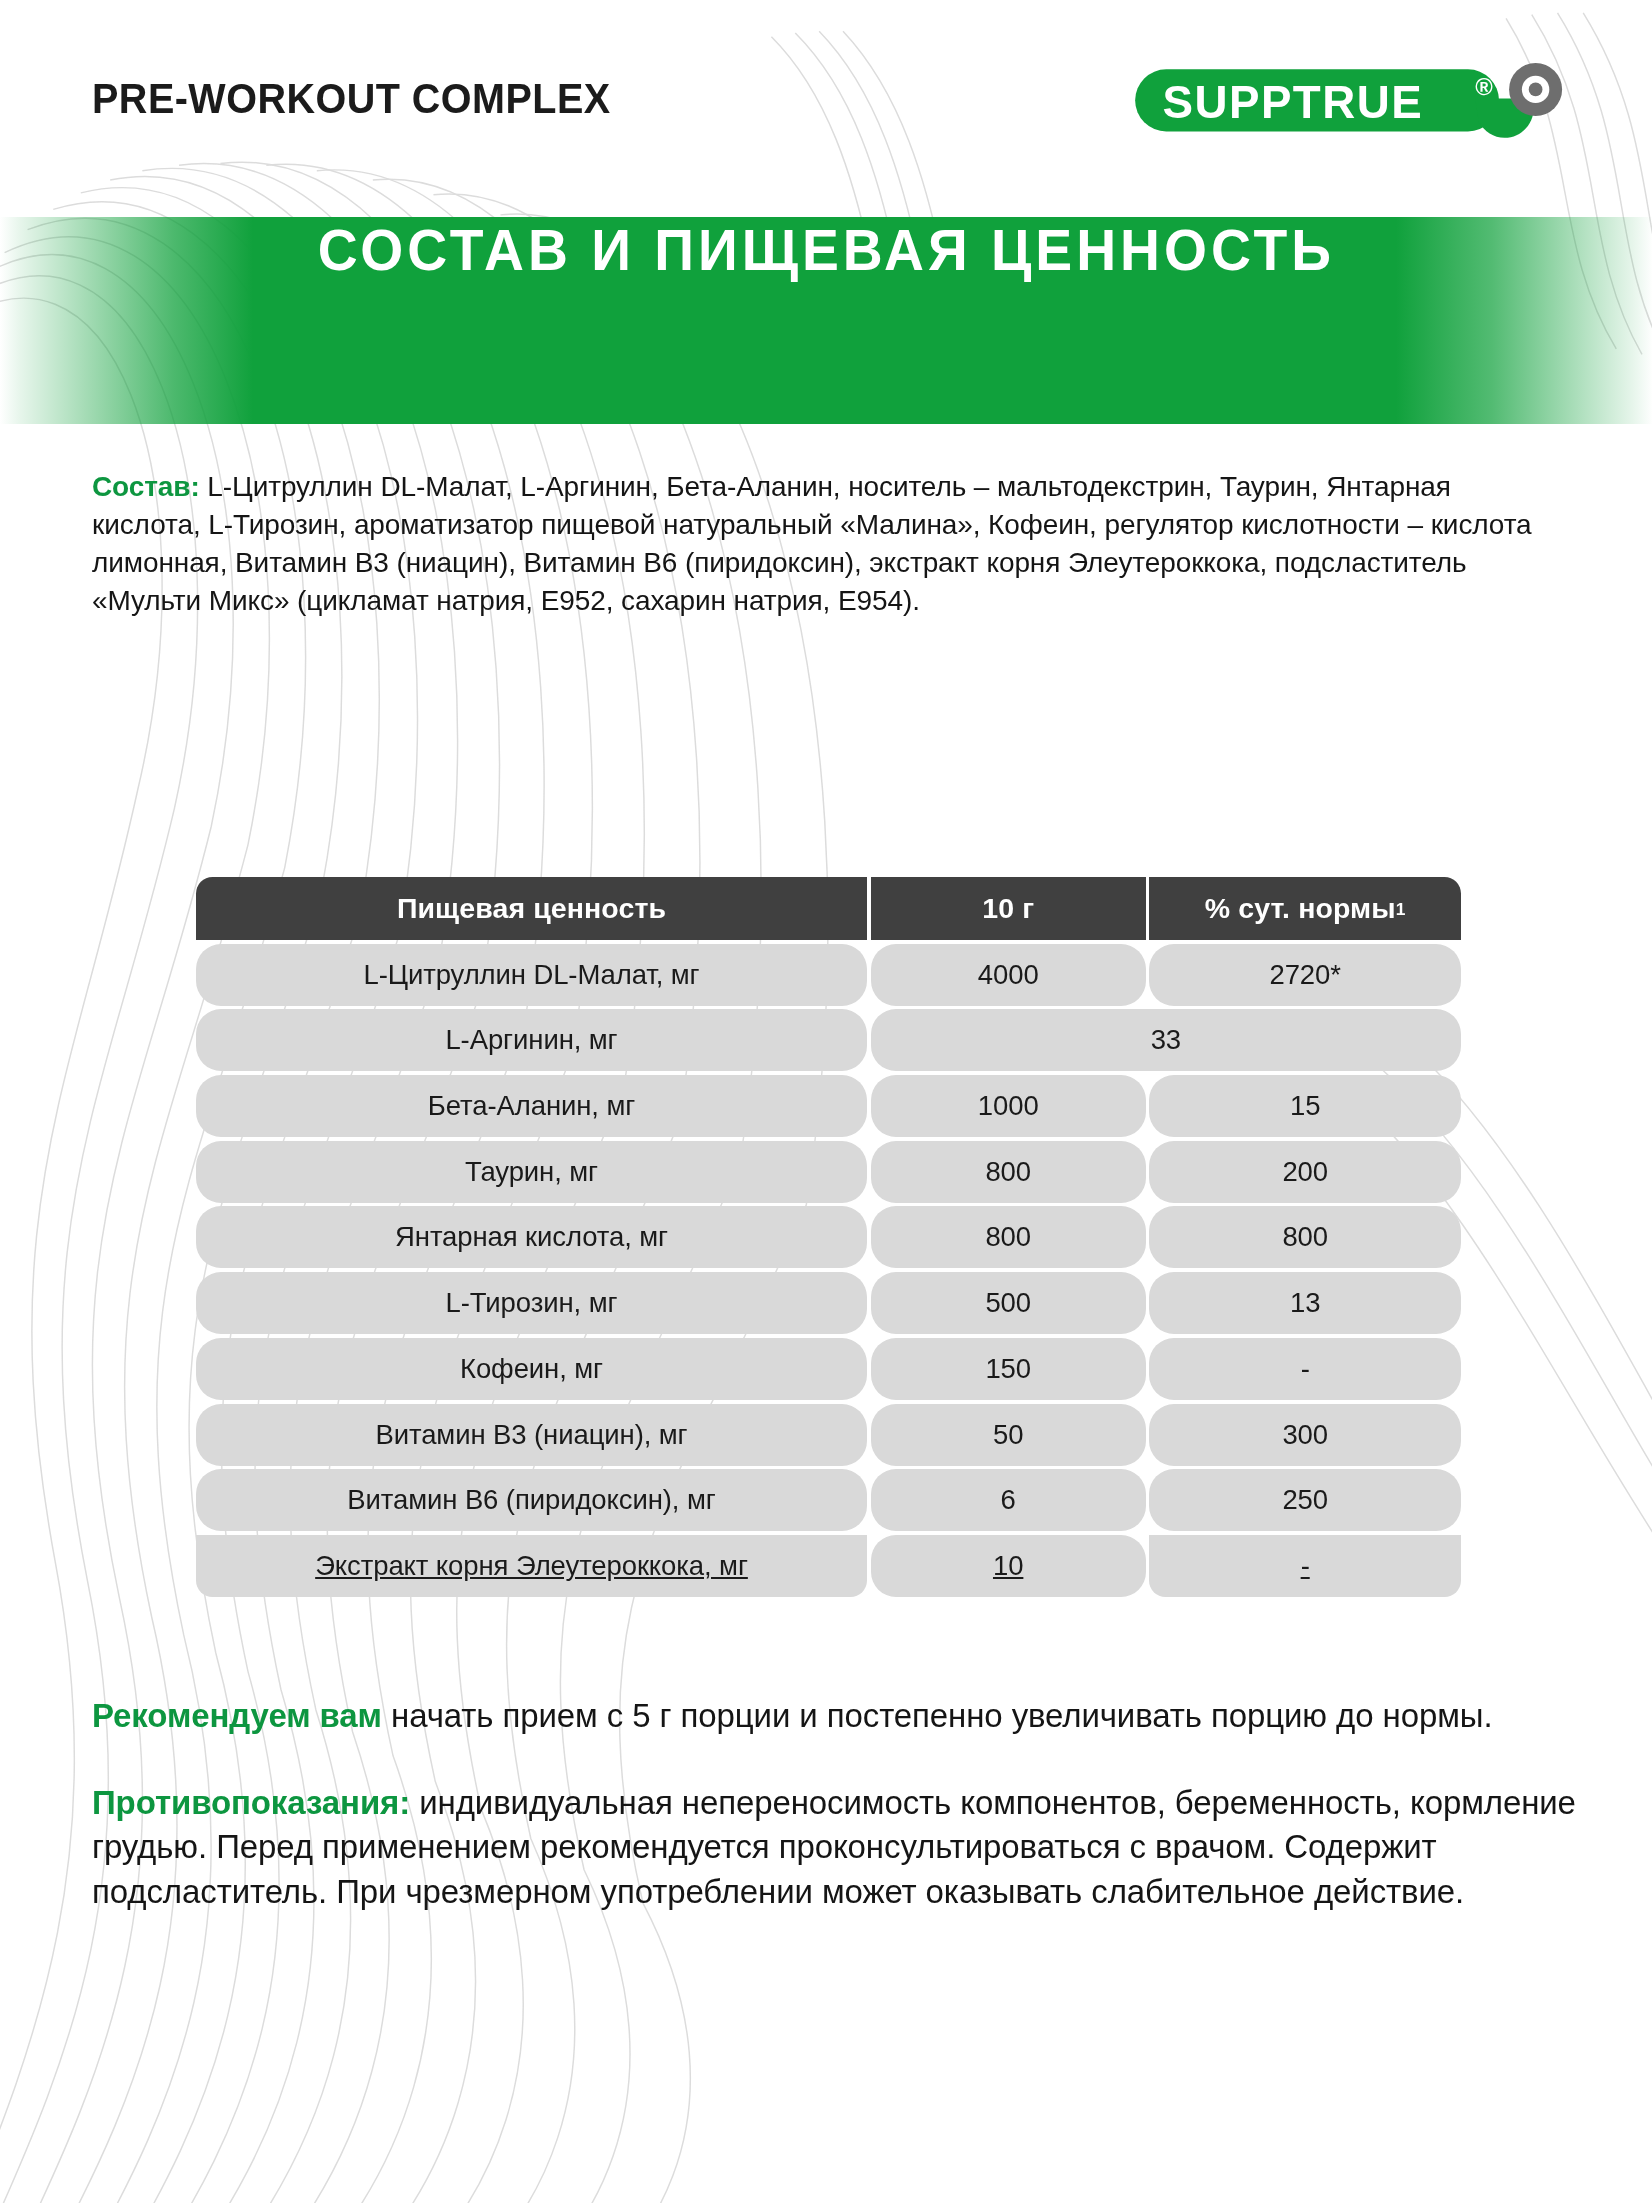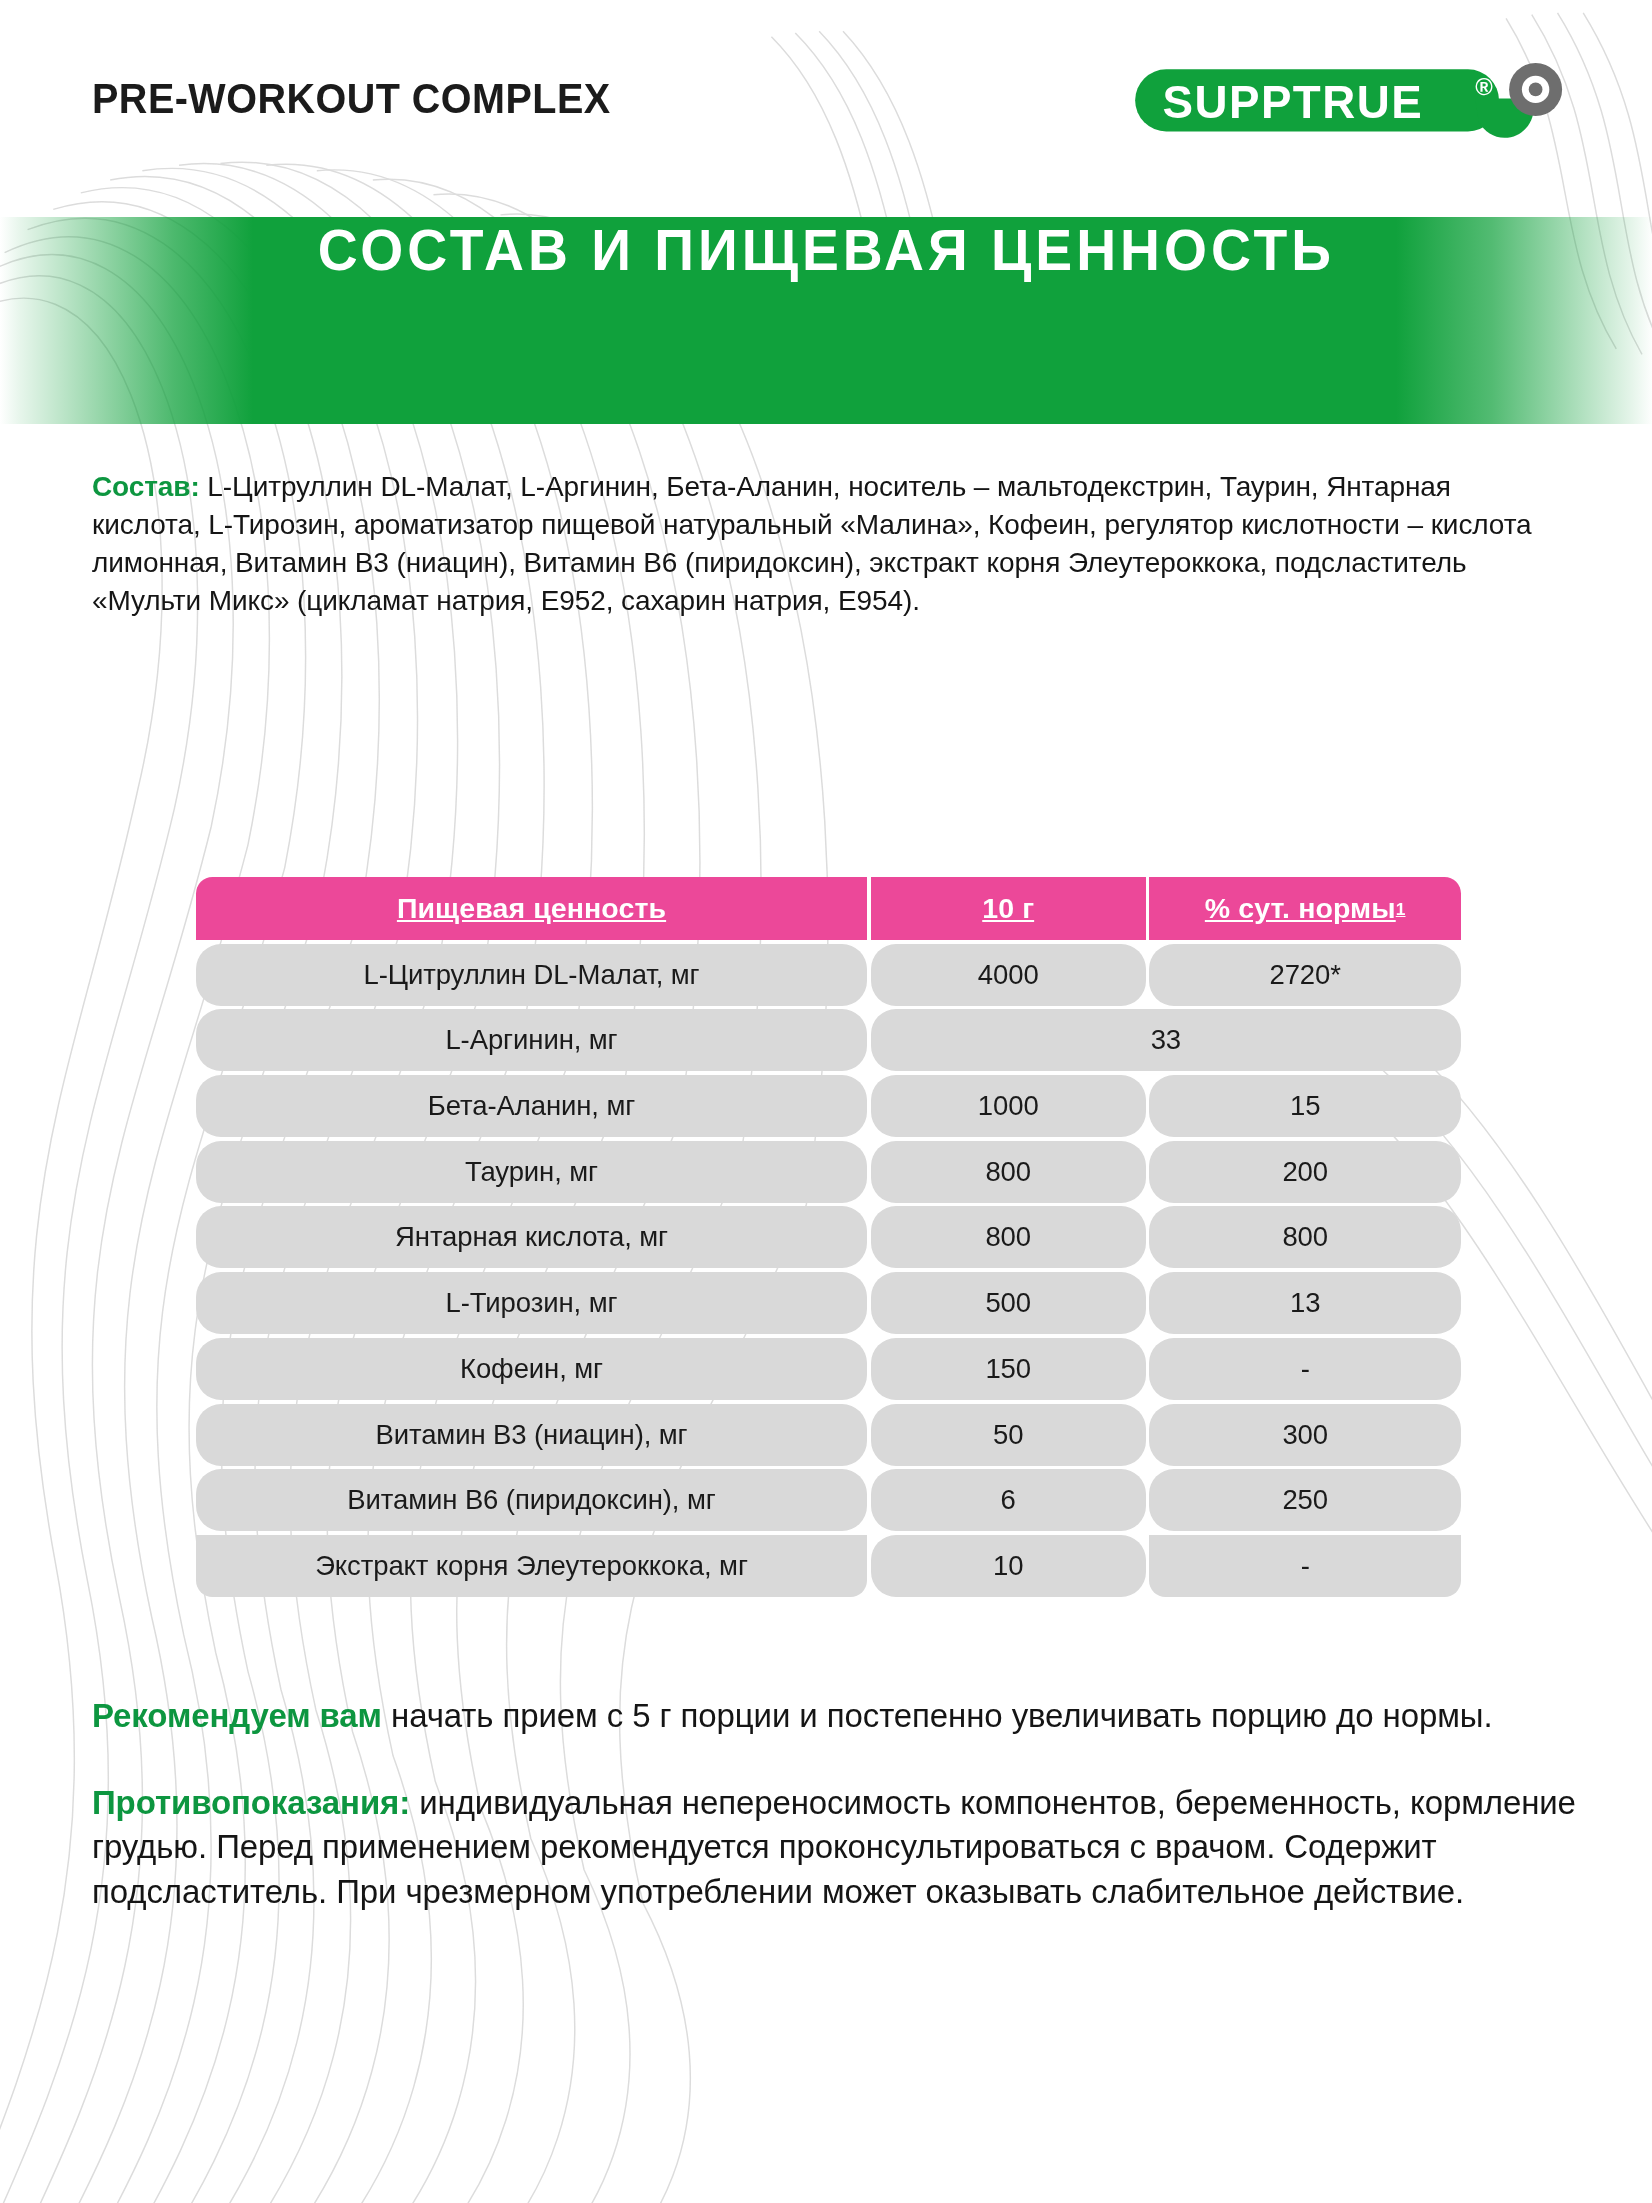--- a/index.html
+++ b/index.html
@@ -129,43 +129,42 @@
     width:1265px;
   }
 
   .n-row {
     display:flex;
     width:100%;
     gap:3.7px;
     margin-bottom:3.7px;
   }
 
-  .n-row:last-child { margin-bottom:0; }
+  .n-row:last-child { margin-bottom:0;text-decoration:underline; }
 
   .n-cell {
     display:flex;
     align-items:center;
     justify-content:center;
     text-align:center;
     padding:3.7px 9.2px;
   }
 
   .c-name  { flex:0 0 671px; }
   .c-dose  { flex:0 0 275px; }
   .c-norm  { flex:1 1 auto; }
 
   
   .n-head .n-cell {
-    background:#ec4899;
+    background:#404040;
     color:#ffffff;
     font-size:28.5px;
     font-weight:700;
     height:63px;
     letter-spacing:0.1px;
-    text-decoration:underline;
   }
   .n-head .c-name { border-radius:16.5px 0 0 0; }
   .n-head .c-norm { border-radius:0 16.5px 0 0; }
 
   .sup-note {
     font-size:17.4px;
     vertical-align:super;
     line-height:0;
     font-weight:700;
   }

